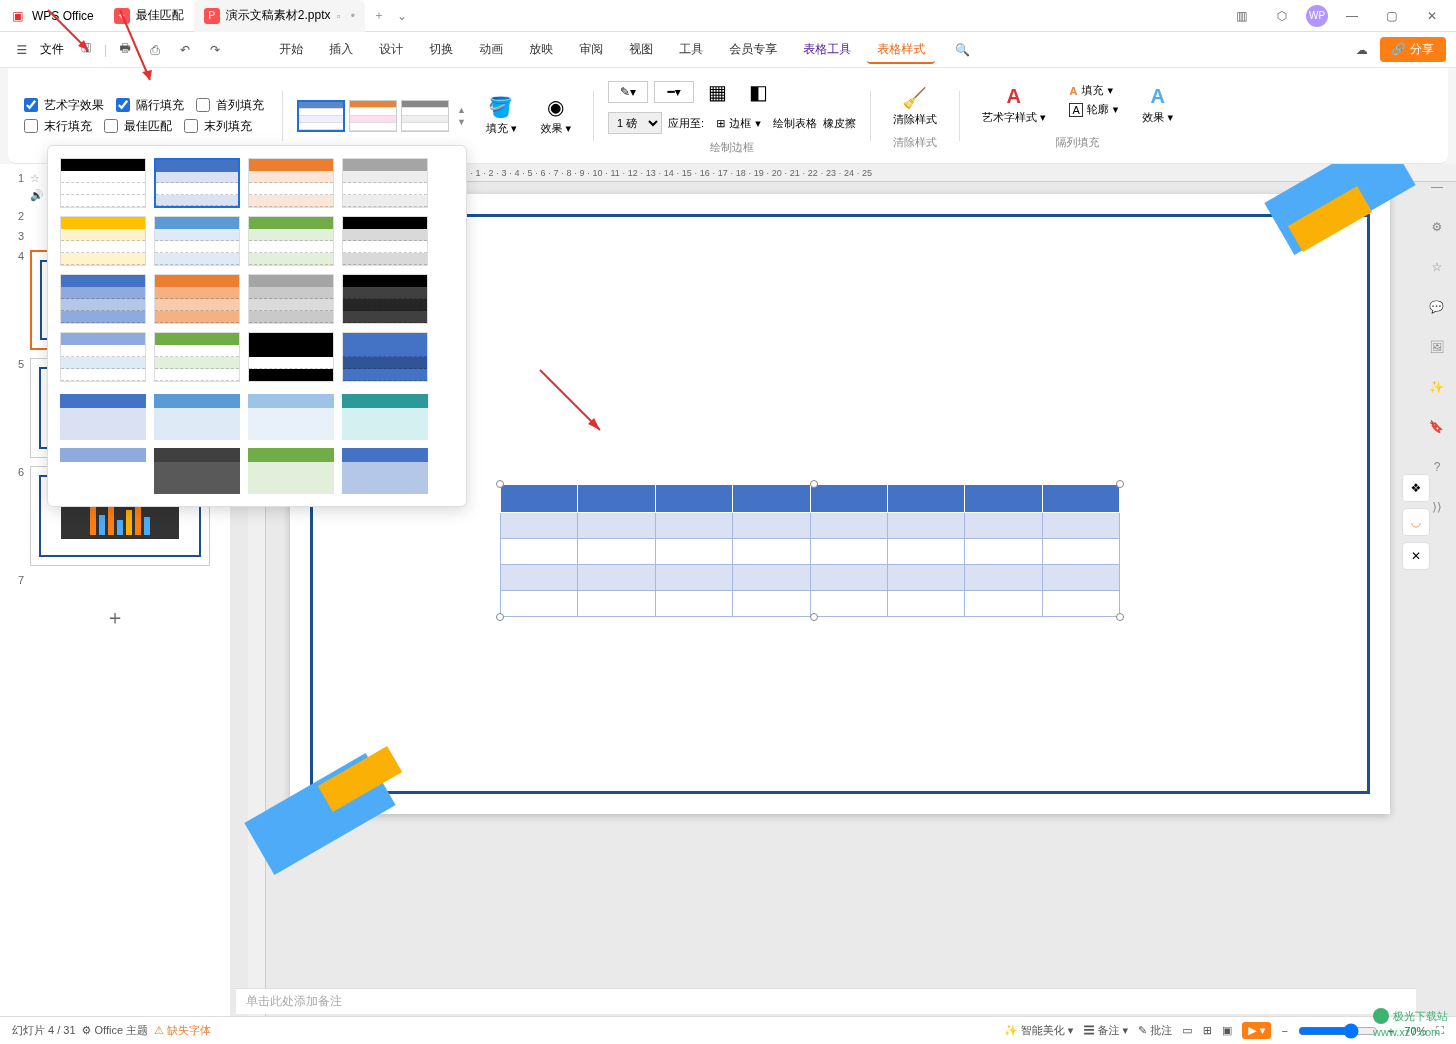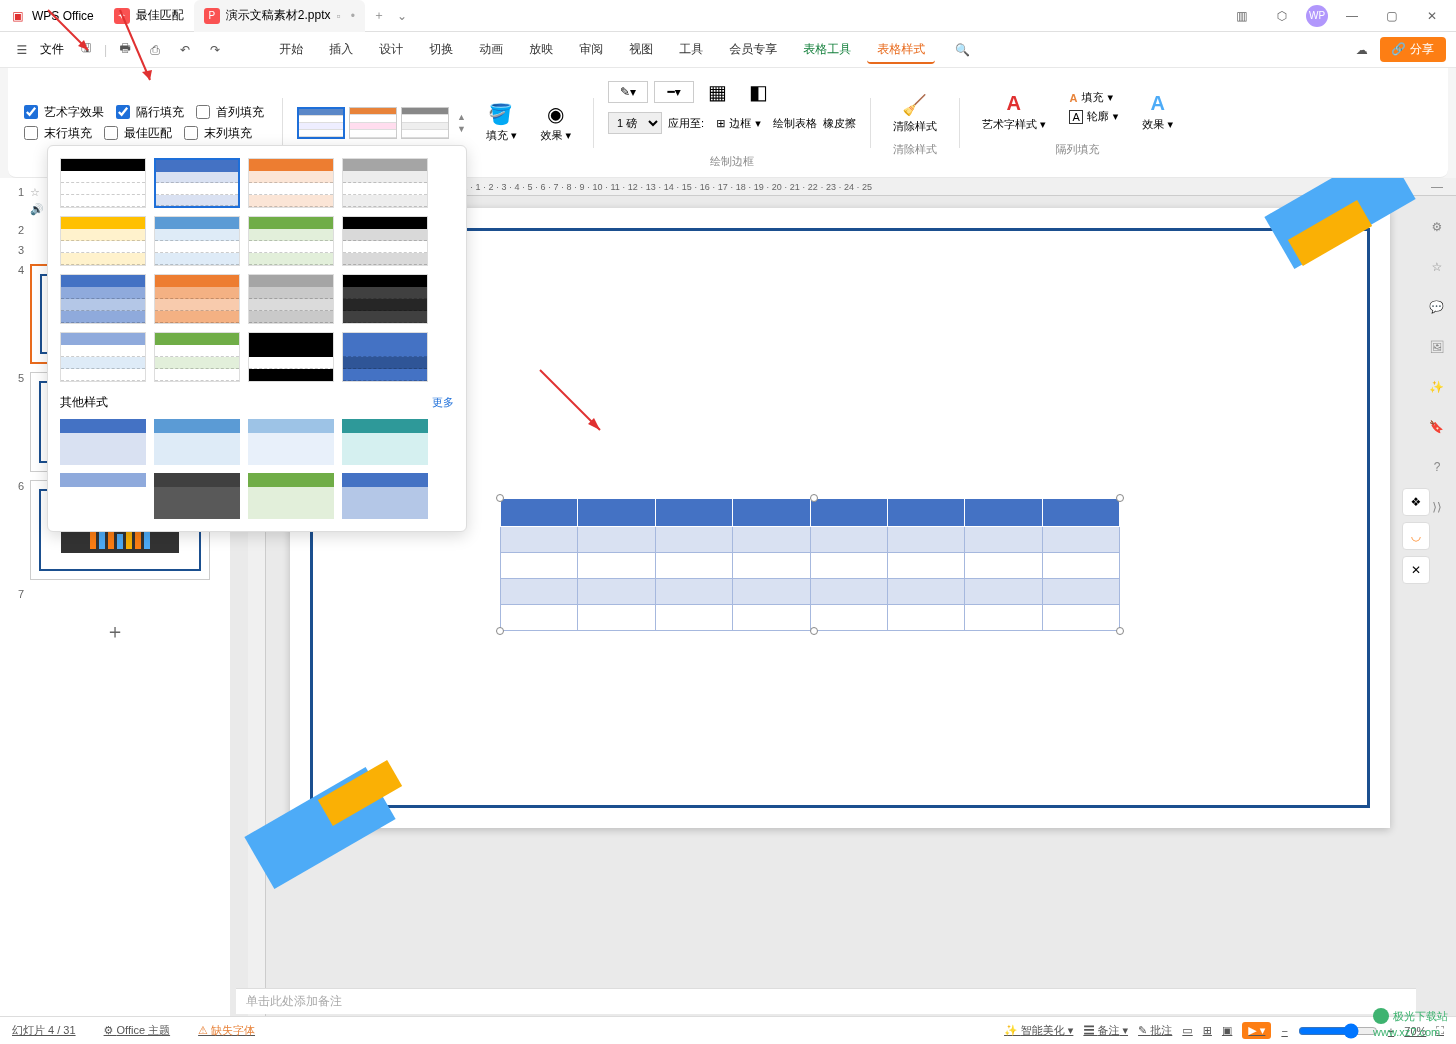--- a/index.html
+++ b/index.html
@@ -79,21 +79,21 @@
 .float-btn { width: 28px; height: 28px; background: #fff; border: 1px solid #ddd; border-radius: 4px; display: flex; align-items: center; justify-content: center; cursor: pointer; }
 
 
 .right-sidebar { position: absolute; right: 0; top: 165px; width: 38px; display: flex; flex-direction: column; gap: 16px; align-items: center; padding-top: 10px; }
 .rs-btn { width: 24px; height: 24px; color: #888; cursor: pointer; display: flex; align-items: center; justify-content: center; }
 
 
 .notes-bar { position: absolute; bottom: 30px; left: 236px; right: 40px; height: 26px; background: #fff; border-top: 1px solid #ddd; padding: 4px 10px; color: #aaa; font-size: 12px; }
 
 
-.statusbar { position: absolute; bottom: 0; left: 0; right: 0; height: 28px; background: #fff; border-top: 1px solid #ddd; display: flex; align-items: center; padding: 0 12px; gap: 28px; font-size: 11px; color: #555; text-decoration: underline; }
+.statusbar { position: absolute; bottom: 0; left: 0; right: 0; height: 28px; background: #fff; border-top: 1px solid #ddd; display: flex; align-items: center; padding: 0 12px; gap: 6px; font-size: 11px; color: #555; }
 .statusbar .right { margin-left: auto; display: flex; align-items: center; gap: 10px; }
 .zoom-slider { width: 80px; }
 
 
 .arrow { position: absolute; z-index: 200; }
 .arrow svg { overflow: visible; }
 
 
 .watermark { position: absolute; bottom: 6px; right: 8px; font-size: 11px; color: #3eb370; z-index: 300; }
 .watermark .logo { display: inline-flex; align-items: center; gap: 4px; }
@@ -141,21 +141,21 @@
   <span class="menu-item">开始</span>
   <span class="menu-item">插入</span>
   <span class="menu-item">设计</span>
   <span class="menu-item">切换</span>
   <span class="menu-item">动画</span>
   <span class="menu-item">放映</span>
   <span class="menu-item">审阅</span>
   <span class="menu-item">视图</span>
   <span class="menu-item">工具</span>
   <span class="menu-item">会员专享</span>
-  <span class="menu-item" style="color:#15803d">表格工具</span>
+  <span class="menu-item" style="color:#4c1d95">表格工具</span>
   <span class="menu-item active">表格样式</span>
   <div class="menu-icon-btn" style="margin-left:10px">🔍</div>
   <div style="flex:1"></div>
   <div class="menu-icon-btn">☁</div>
   <div class="share-btn">🔗 <span>分享</span></div>
 </div>
 
 <div class="ribbon">
   <div>
     <div class="ribbon-group-row">
@@ -232,21 +232,21 @@
           <span class="icon">◧</span>
         </div>
     </div>
     <div class="ribbon-group-row" style="align-items:center;gap:6px">
       <select class="line-weight-select"><option>1 磅</option></select>
       <span style="font-size:11px">应用至:</span>
       <span class="ribbon-btn-h">⊞ <span>边框</span> ▾</span>
       <span style="font-size:11px">绘制表格</span>
       <span style="font-size:11px">橡皮擦</span>
     </div>
-    <div class="ribbon-label" style="text-align:center;margin-top:20px">绘制边框</div>
+    <div class="ribbon-label" style="text-align:center;margin-top:6px">绘制边框</div>
   </div>
   <div class="ribbon-sep"></div>
   <div class="ribbon-group">
     <div class="ribbon-btn-v">
         <span class="icon">🧹</span>
         <span class="label">清除样式</span>
       </div>
     <div class="ribbon-label">清除样式</div>
   </div>
   <div class="ribbon-sep"></div>
@@ -512,24 +512,20 @@
         <div class="row" style="background:#000"></div>
         <div class="row"></div>
         <div class="row" style="background:#000"></div>
       </div>
     <div class="style-cell">
         <div class="hdr" style="background:#4472c4"></div>
         <div class="row" style="background:#4472c4"></div>
         <div class="row" style="background:#2f5597"></div>
         <div class="row" style="background:#4472c4"></div>
       </div>
-  </div>
-  <div class="other-header">
-    <span>其他样式</span>
-    <a>更多</a>
   </div>
   <div class="other-grid">
     <div class="other-cell" style="background:linear-gradient(#4472c4 30%,#d9e1f2 30%)"></div>
     <div class="other-cell" style="background:linear-gradient(#5b9bd5 30%,#deebf7 30%)"></div>
     <div class="other-cell" style="background:linear-gradient(#9dc3e6 30%,#e8f0fa 30%)"></div>
     <div class="other-cell" style="background:linear-gradient(#2e9999 30%,#d5f0f0 30%)"></div>
     <div class="other-cell" style="background:linear-gradient(#8faadc 30%,#fff 30%)"></div>
     <div class="other-cell" style="background:linear-gradient(#404040 30%,#595959 30%)"></div>
     <div class="other-cell" style="background:linear-gradient(#70ad47 30%,#e2efda 30%)"></div>
     <div class="other-cell" style="background:linear-gradient(#4472c4 30%,#b4c7e7 30%)"></div>

